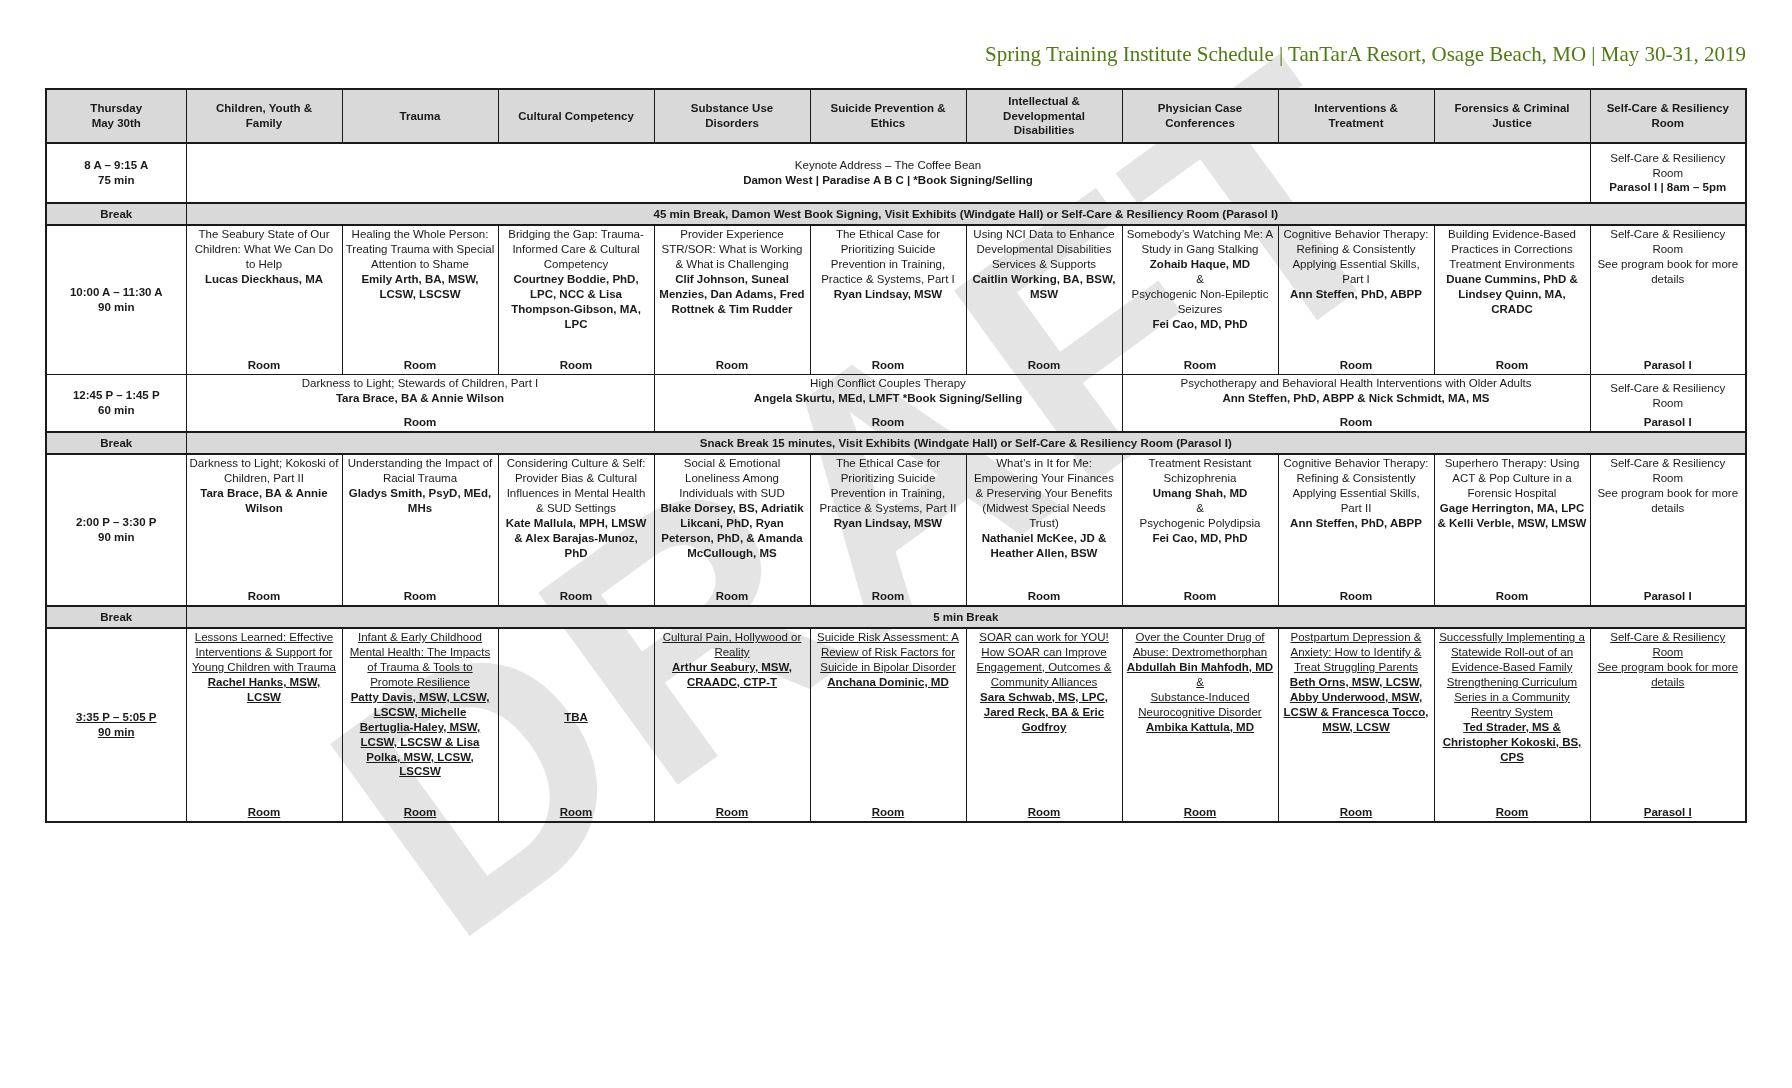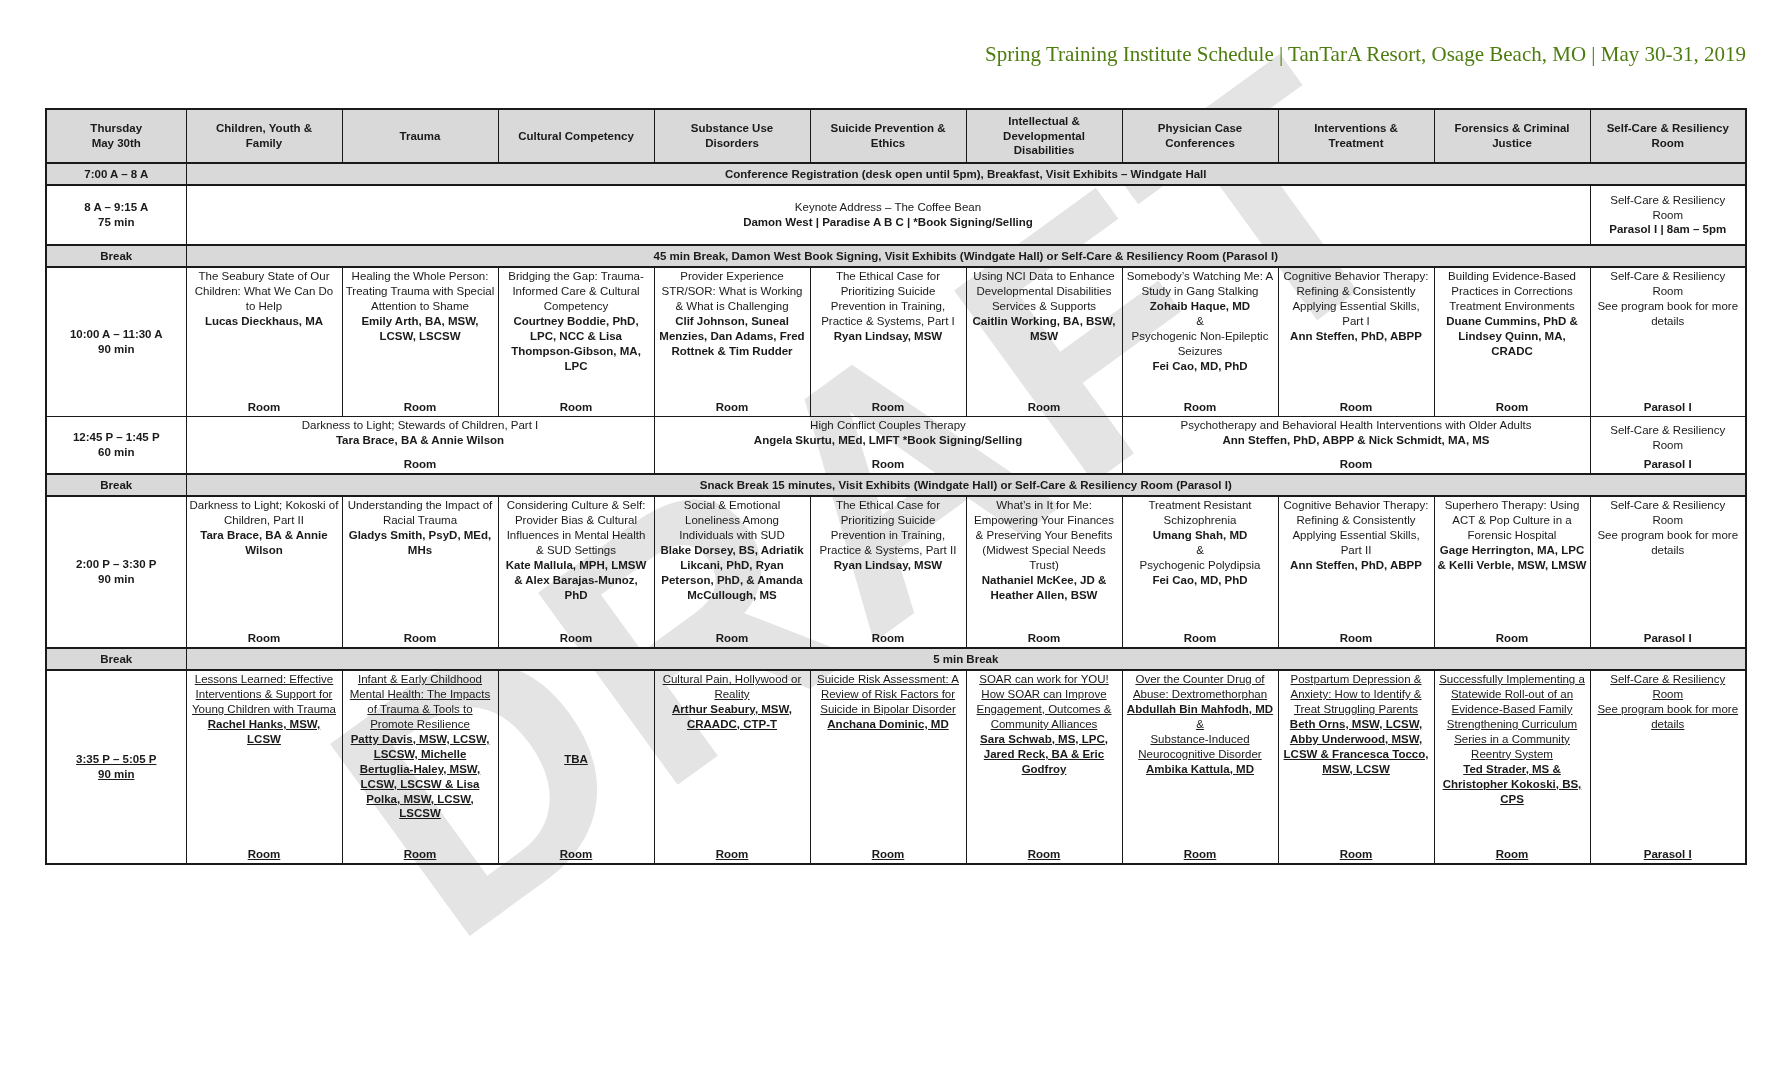--- a/index.html
+++ b/index.html
@@ -6,21 +6,21 @@
     font-family:"Liberation Sans",sans-serif;color:#1a1a1a;}
   body{position:relative;}
 
   .doc-title{position:absolute;top:42px;left:46px;width:1700px;text-align:right;
     font-family:"Liberation Serif",serif;font-size:21px;color:#4d7c0f;}
 
   .watermark{position:absolute;left:250px;top:300px;width:1240px;text-align:center;
     font-family:"Liberation Sans",sans-serif;font-weight:bold;font-size:345px;letter-spacing:8px;
     color:#e4e4e4;transform:rotate(-36deg);z-index:0;user-select:none;}
 
-  .table-wrap{position:absolute;top:108px;left:45px;width:1666px;z-index:1;}
+  .table-wrap{position:absolute;top:88px;left:45px;width:1666px;z-index:1;}
 
   table{border-collapse:collapse;table-layout:fixed;width:1700px;border:2px solid #1a1a1a;}
   col.time-col{width:140px;} col.track-col{width:156px;}
 
   th,td{border:1px solid #1a1a1a;padding:1px 3px;font-size:11.5px;line-height:1.3;
     vertical-align:top;text-align:center;overflow:hidden;}
   thead th{background:#d9d9d9;font-weight:bold;vertical-align:middle;height:50px;
     white-space:pre-line;border-bottom:2px solid #1a1a1a;}
 
   td.band{background:#d9d9d9;vertical-align:middle;}
@@ -81,36 +81,20 @@
 Conferences</th>
           <th>Interventions &amp;
 Treatment</th>
           <th>Forensics &amp; Criminal
 Justice</th>
           <th>Self-Care &amp; Resiliency
 Room</th>
         </tr>
     </thead>
     <tbody id="sched-body">
-        <tr class="r0 band-row">
-          <td colspan="1" class="band">
-            <div class="cell-inner noroom">
-              <div class="content">
-                <div class="part b">7:00 A – 8 A</div>
-              </div>
-            </div>
-          </td>
-          <td colspan="10" class="band">
-            <div class="cell-inner noroom">
-              <div class="content">
-                <div class="part b">Conference Registration (desk open until 5pm), Breakfast, Visit Exhibits – Windgate Hall</div>
-              </div>
-            </div>
-          </td>
-        </tr>
         <tr class="r1">
           <td colspan="1" class="time">
             <div class="cell-inner noroom">
               <div class="content">
                 <div class="part b">8 A – 9:15 A</div>
                 <div class="part b">75 min</div>
               </div>
             </div>
           </td>
           <td colspan="9" class="session">

